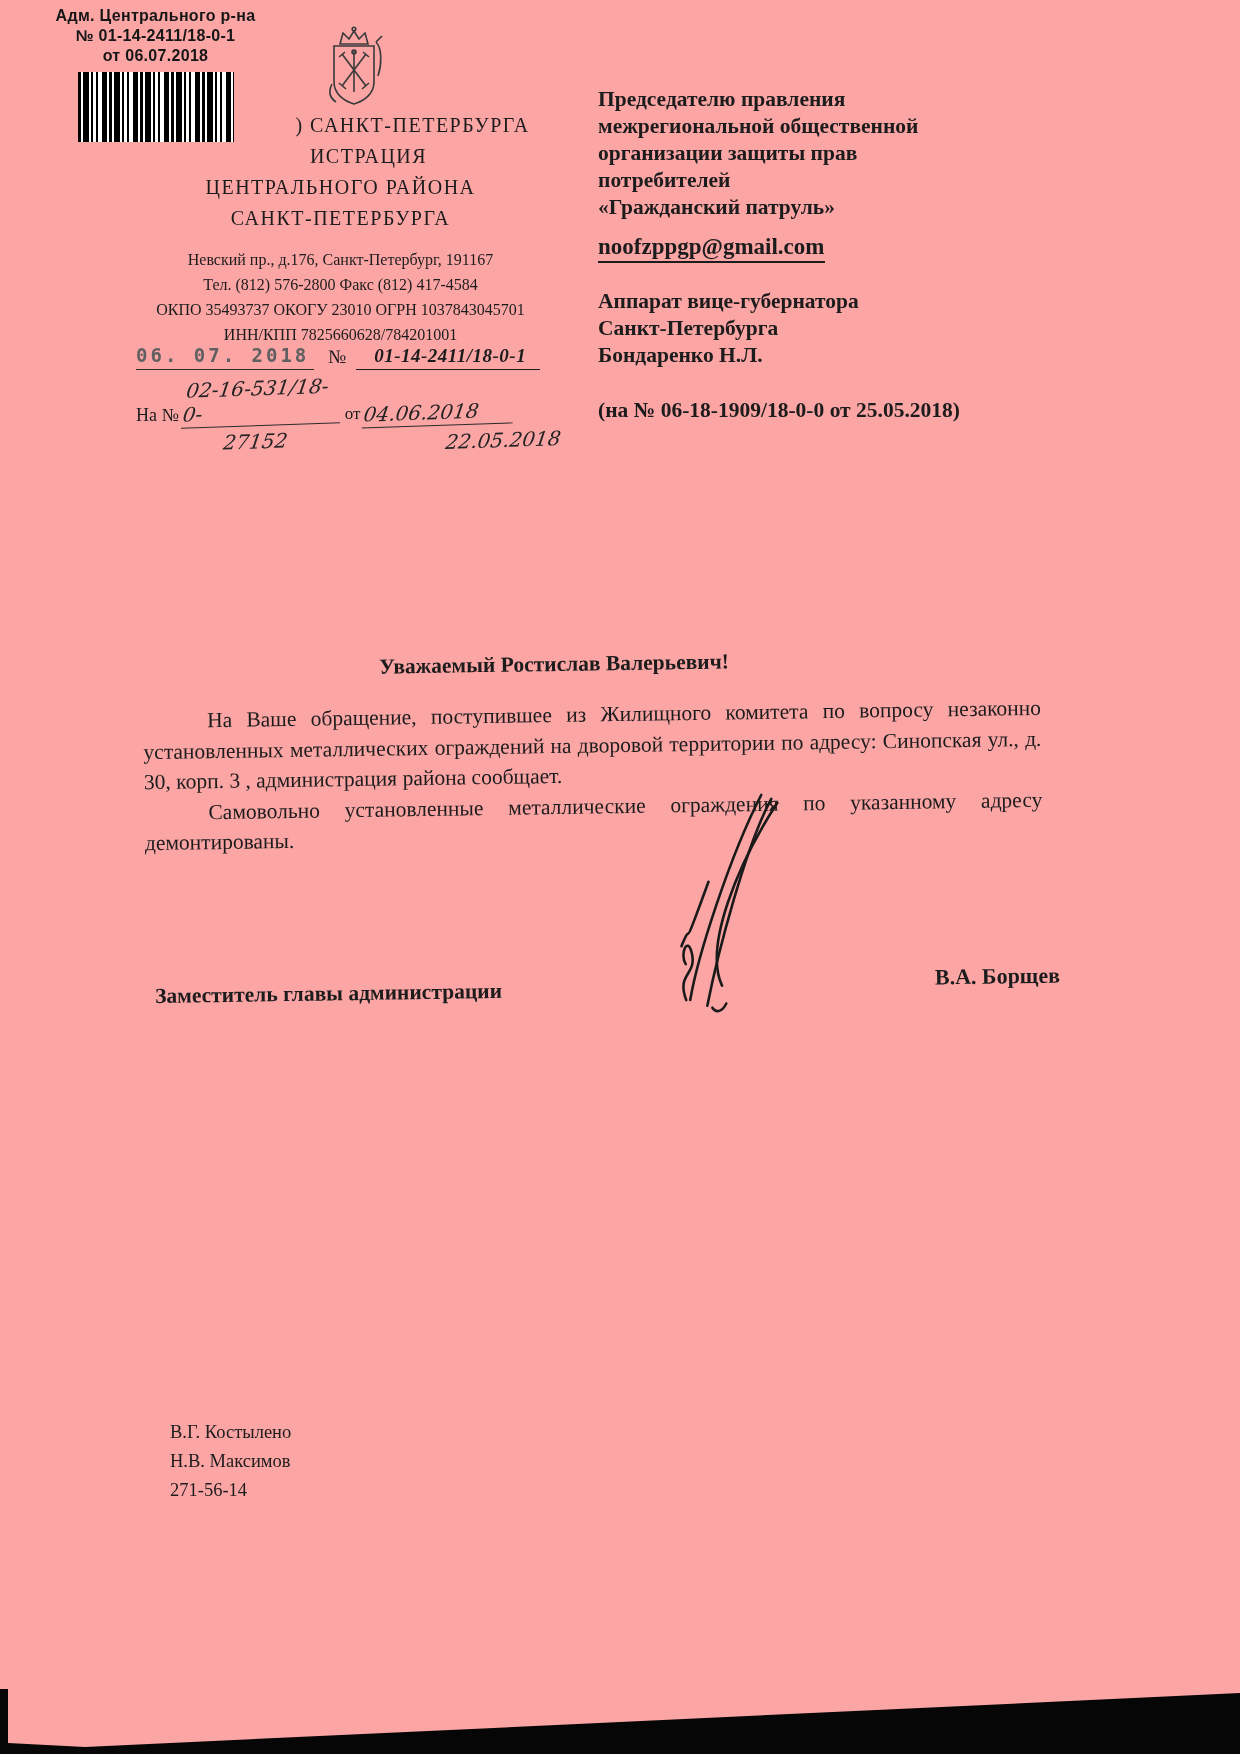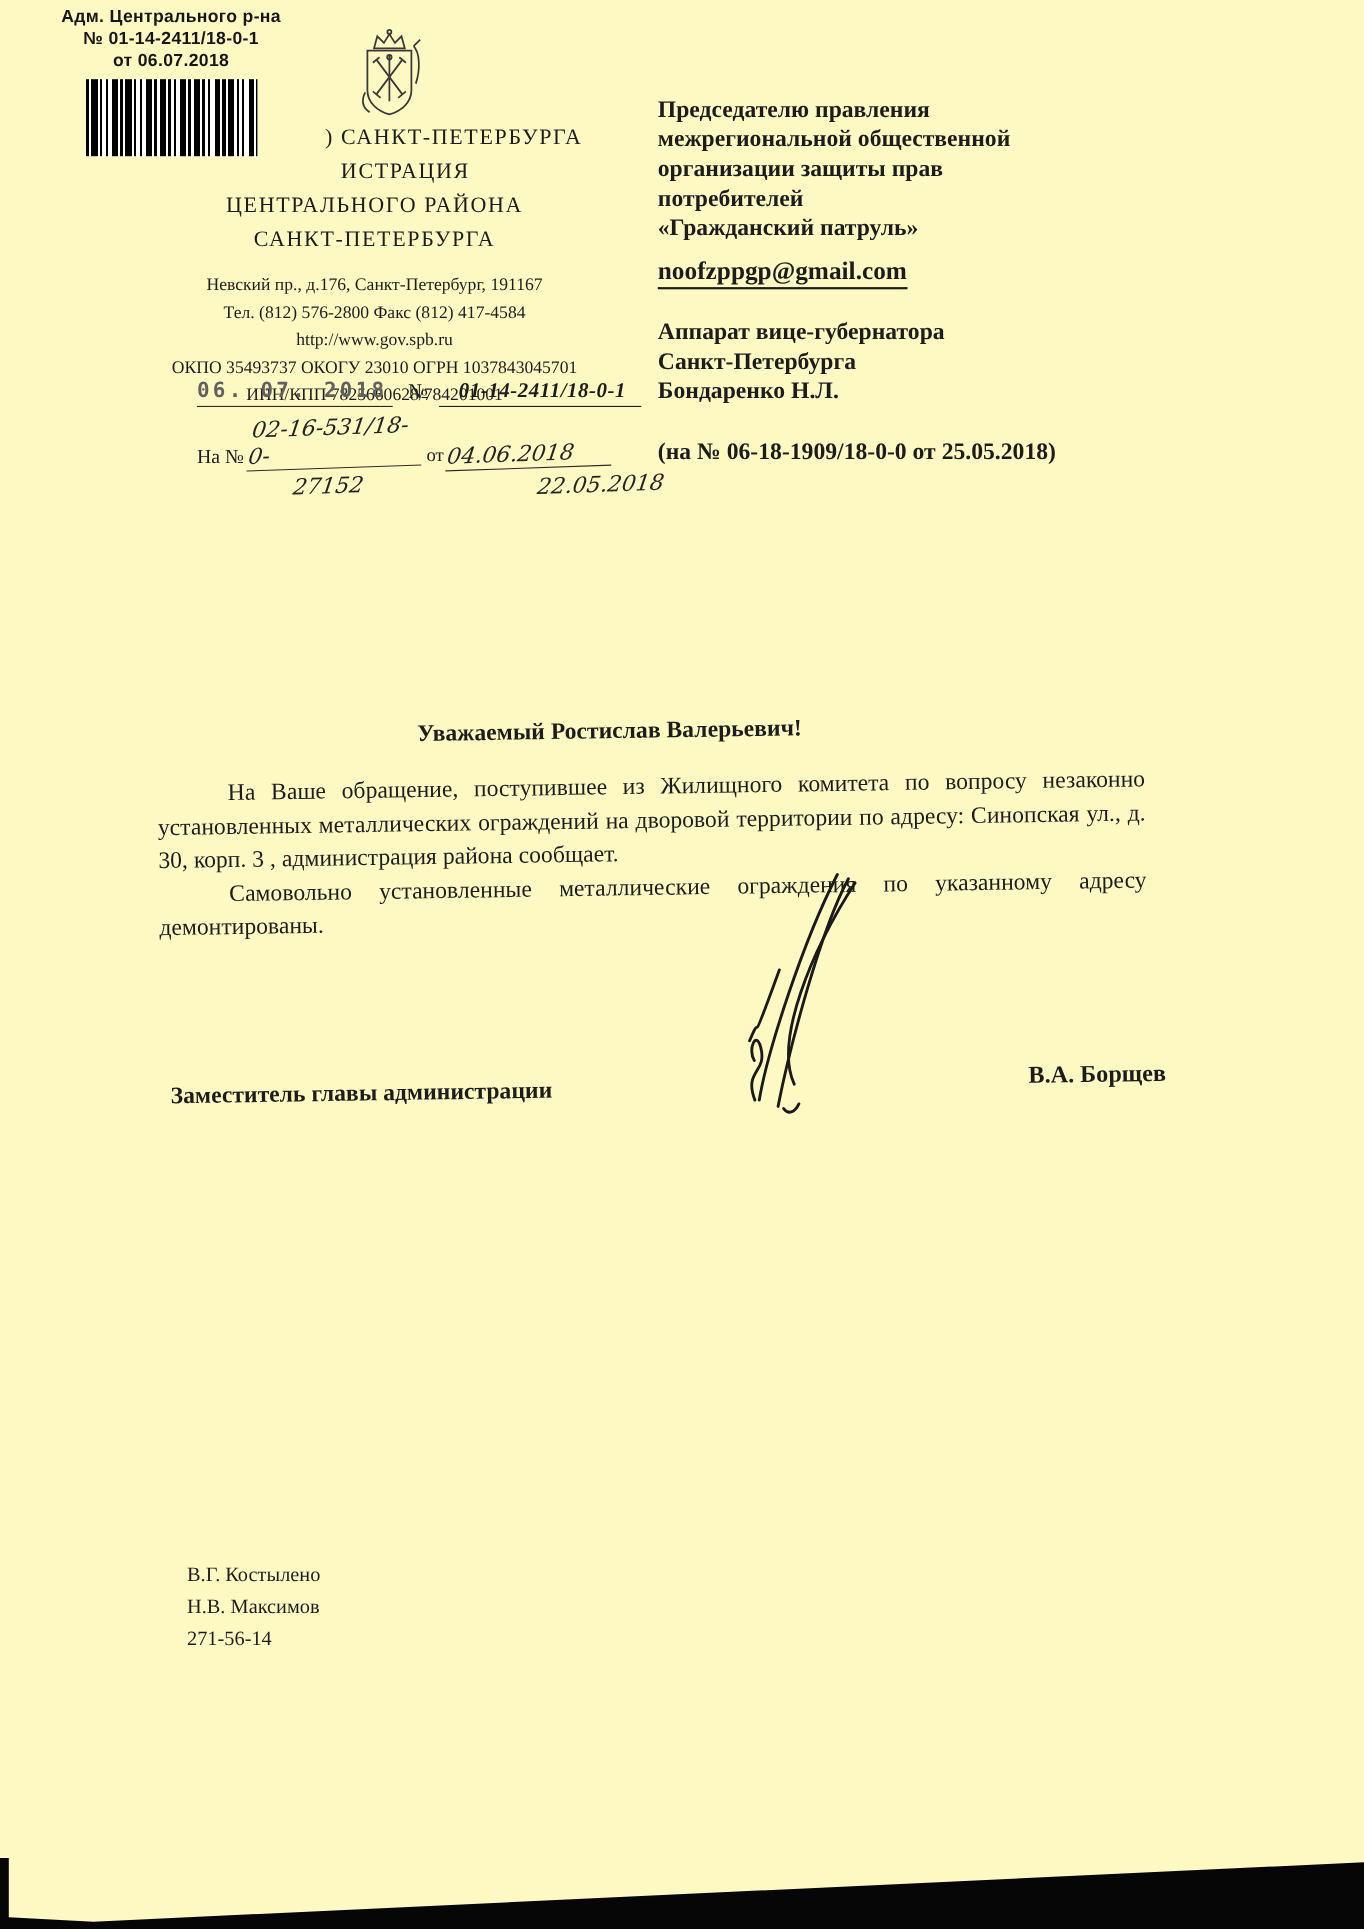--- a/index.html
+++ b/index.html
@@ -1,18 +1,18 @@
 <!DOCTYPE html>
 <html><head>
 <meta charset="utf-8">
 <style>
   html,body { margin:0; padding:0; background:#e8e8e8; }
   .page {
     position:relative; width:1240px; height:1754px; margin:0 auto;
-    background:#fef9c3; overflow:hidden;
+    background:#fca5a5; overflow:hidden;
     font-family:"Liberation Serif","DejaVu Serif",serif; color:#1c1c1c;
   }
 
   
   .corner-stamp {
     position:absolute; left:48px; top:6px; width:215px; text-align:center;
     font-family:"Liberation Sans","DejaVu Sans",sans-serif;
     font-weight:700; font-size:16px; line-height:20px; color:#161616;
     letter-spacing:0.3px; filter:blur(0.25px);
   }
@@ -29,21 +29,21 @@
   .crest svg { width:100%; height:100%; }
 
   
   .letterhead { position:absolute; left:118px; top:110px; width:445px; text-align:center; }
   .org-line { font-size:20px; letter-spacing:1.5px; line-height:31px; white-space:nowrap; }
   .org-1 { transform:translateX(72px); }
   .org-2 { transform:translateX(28px); }
   .addr-block { margin-top:13px; font-size:16px; line-height:25px; }
 
   
-  .ref-block { position:absolute; left:136px; top:344px; width:450px; font-size:18px;margin-left:43px; }
+  .ref-block { position:absolute; left:136px; top:344px; width:450px; font-size:18px; }
   .ref-row1 { display:flex; align-items:flex-end; }
   .stamped-date {
     font-family:"DejaVu Sans Mono",monospace; font-weight:700; font-size:19px;
     color:#606060; letter-spacing:3px; width:178px;
     border-bottom:1.5px solid #2a2a2a; padding-bottom:3px; filter:blur(0.3px);
   }
   .num-label { margin:0 10px 2px 14px; font-size:19px; }
   .ref-number {
     font-weight:700; font-size:19px; letter-spacing:0.5px;
     border-bottom:1.8px solid #1c1c1c; padding:0 14px 2px 18px; font-style:italic;
@@ -126,21 +126,20 @@
   </div>
 
   <div class="letterhead">
     <div class="org-line org-1">) САНКТ-ПЕТЕРБУРГА</div>
     <div class="org-line org-2">ИСТРАЦИЯ</div>
     <div class="org-line">ЦЕНТРАЛЬНОГО РАЙОНА</div>
     <div class="org-line">САНКТ-ПЕТЕРБУРГА</div>
     <div class="addr-block">
       <div>Невский пр., д.176, Санкт-Петербург, 191167</div>
       <div>Тел. (812) 576-2800 Факс (812) 417-4584</div>
-      <div>http://www.gov.spb.ru</div>
       <div>ОКПО 35493737 ОКОГУ 23010 ОГРН 1037843045701</div>
       <div>ИНН/КПП 7825660628/784201001</div>
     </div>
   </div>
 
   <div class="ref-block">
     <div class="ref-row1">
       <span class="stamped-date">06. 07. 2018</span>
       <span class="num-label">№</span>
       <span class="ref-number">01-14-2411/18-0-1</span>

